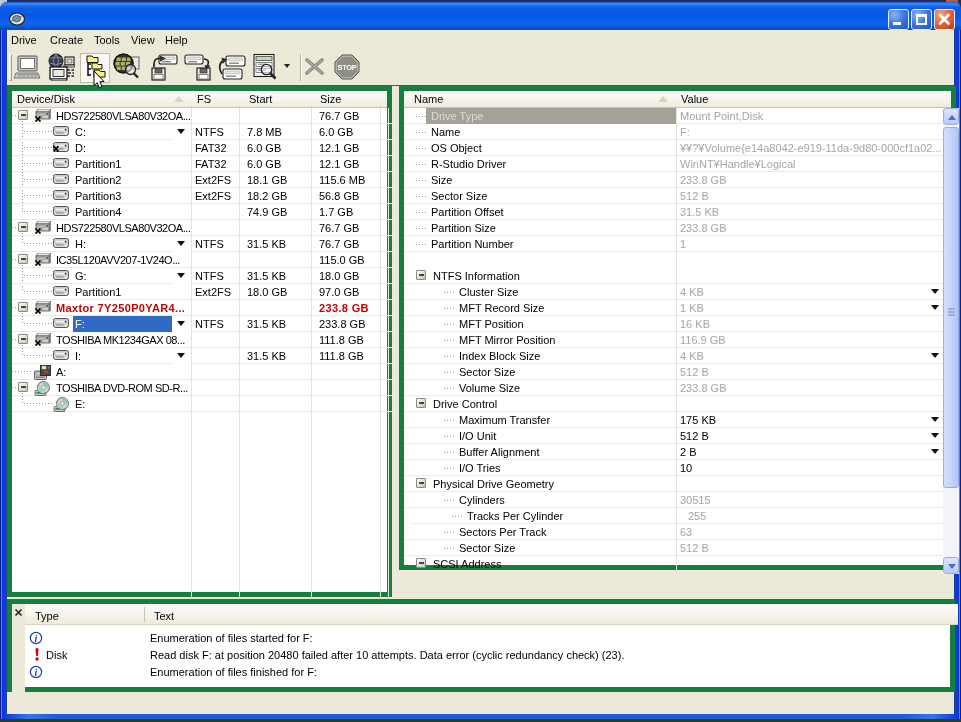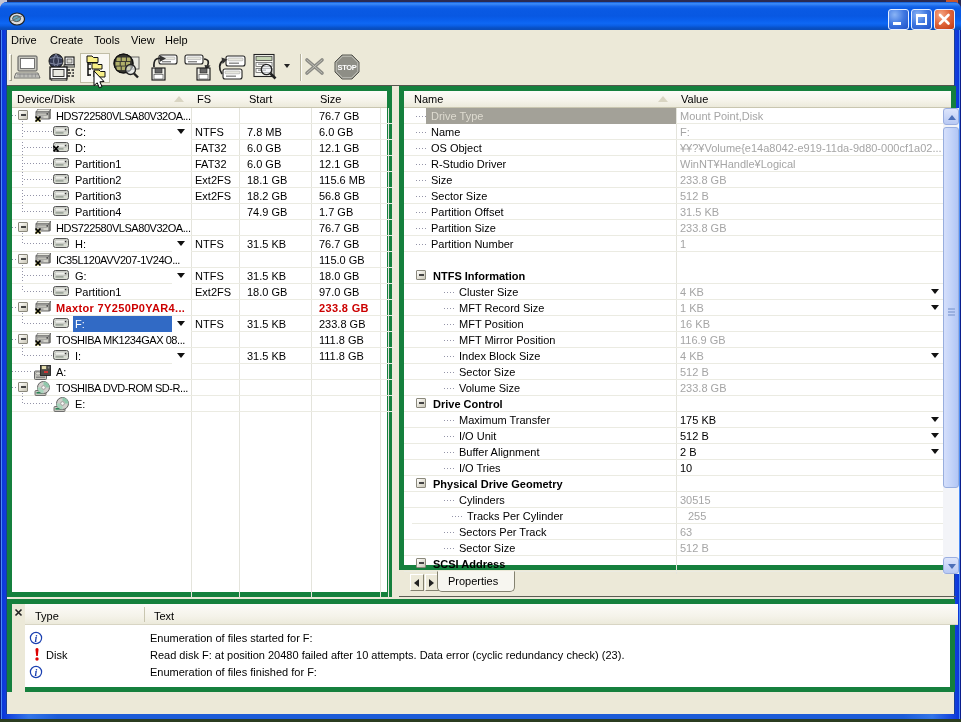--- a/index.html
+++ b/index.html
@@ -18,21 +18,21 @@
 .hdr{position:absolute;left:0;top:0;width:100%;height:17px;
  background:linear-gradient(180deg,#fcfbf8 0%,#f5f3ea 60%,#eceadb 100%);border-bottom:1px solid #c9c6b0}
 .hdr span{position:absolute;top:2px}
 .sortarrow{position:absolute;top:5px;width:0;height:0;border-left:5px solid transparent;border-right:5px solid transparent;border-bottom:6px solid #d9d5c2}
 .ls{letter-spacing:-0.45px}
 .gray{color:#a5a5a5}
 .red{color:#cc0000;font-weight:bold;letter-spacing:0.35px}
 .cell{position:absolute;top:2px;white-space:nowrap}
 .vline{position:absolute;width:1px;background:#e4e4dc}
 .hline{position:absolute;height:1px;background:#ebebe2}
-.grp{font-weight:bold}
+.grp{font-weight:normal}
 svg{display:block}
 </style></head>
 <body>
 <div id="desk-bot"></div>
 <div style="position:absolute;left:0;top:0;width:7px;height:9px;background:#c4c6d6"></div>
 <div style="position:absolute;left:946px;top:0;width:12px;height:3px;background:#c8552c"></div>
 <div id="win">
 <div style="position:absolute;left:0;top:20px;width:1px;height:697px;background:#0a1e8c"></div>
 <div style="position:absolute;left:1px;top:22px;width:1px;height:695px;background:#4a8af4"></div>
 <div style="position:absolute;left:960px;top:20px;width:1px;height:697px;background:#0a1e8c"></div>
@@ -745,32 +745,20 @@
             <div style="position:absolute;left:3.5px;top:6px;width:0;height:0;border-left:4px solid transparent;border-right:4px solid transparent;border-bottom:5px solid #4d6fb8"></div>
           </div>
 <div style="position:absolute;left:0;top:449px;width:16px;height:17px;background:linear-gradient(180deg,#dde5fb,#b8c9f4);border:1px solid #9aaee0;border-radius:3px">
             <div style="position:absolute;left:3.5px;top:6px;width:0;height:0;border-left:4px solid transparent;border-right:4px solid transparent;border-top:5px solid #4d6fb8"></div>
           </div>
 <div style="position:absolute;left:0;top:19px;width:16px;height:361px;background:linear-gradient(90deg,#d5dffb 0%,#c4d4f9 50%,#b2c6f5 100%);border:1px solid #98aede;border-radius:3px">
 <div style="position:absolute;left:4px;top:180px;width:7px;height:2px;background:#9ab0e0;box-shadow:0 3px 0 #9ab0e0,0 6px 0 #9ab0e0"></div>
           </div>
 </div>
 </div>
-<div style="position:absolute;left:392px;top:540px;width:557px;height:29px">
-<div style="position:absolute;left:11px;top:4px;width:14px;height:17px;background:#ece9d8;border:1px solid #fff;border-right-color:#848270;border-bottom-color:#848270">
-          <div style="position:absolute;left:3px;top:4px;width:0;height:0;border-right:5px solid #222;border-top:4px solid transparent;border-bottom:4px solid transparent"></div>
-        </div>
-<div style="position:absolute;left:26px;top:4px;width:14px;height:17px;background:#ece9d8;border:1px solid #fff;border-right-color:#848270;border-bottom-color:#848270">
-          <div style="position:absolute;left:3px;top:4px;width:0;height:0;border-left:5px solid #222;border-top:4px solid transparent;border-bottom:4px solid transparent"></div>
-        </div>
-<div style="position:absolute;left:38px;top:1px;width:78px;height:21px;background:#f7f6f0;border:1px solid #848270;border-top:1px solid #f7f6f0;border-radius:0 0 5px 5px">
-          <span style="position:absolute;left:10px;top:3px">Properties</span>
-        </div>
-<div style="position:absolute;left:0;top:26px;width:557px;height:1px;background:#5c5c54"></div>
-</div>
 <div class="pane" style="left:0;top:569px;width:948px;height:93px">
 <div style="position:absolute;left:0;top:0;width:13px;height:91px;background:#ece9d8"></div>
 <svg style="position:absolute;left:2px;top:4px" width="9" height="9" viewBox="0 0 9 9">
           <path d="M1.5 1.5 L7.5 7.5 M7.5 1.5 L1.5 7.5" stroke="#222" stroke-width="1.6"></path>
         </svg>
 <div class="hdr" style="left:13px;width:933px;height:21px;border-bottom:1px solid #d8d5c4">
           <span style="left:10px;top:6px">Type</span>
           <span style="left:129px;top:6px">Text</span>
           <div style="position:absolute;left:119px;top:3px;width:1px;height:15px;background:#c9c6b0"></div>
         </div>

